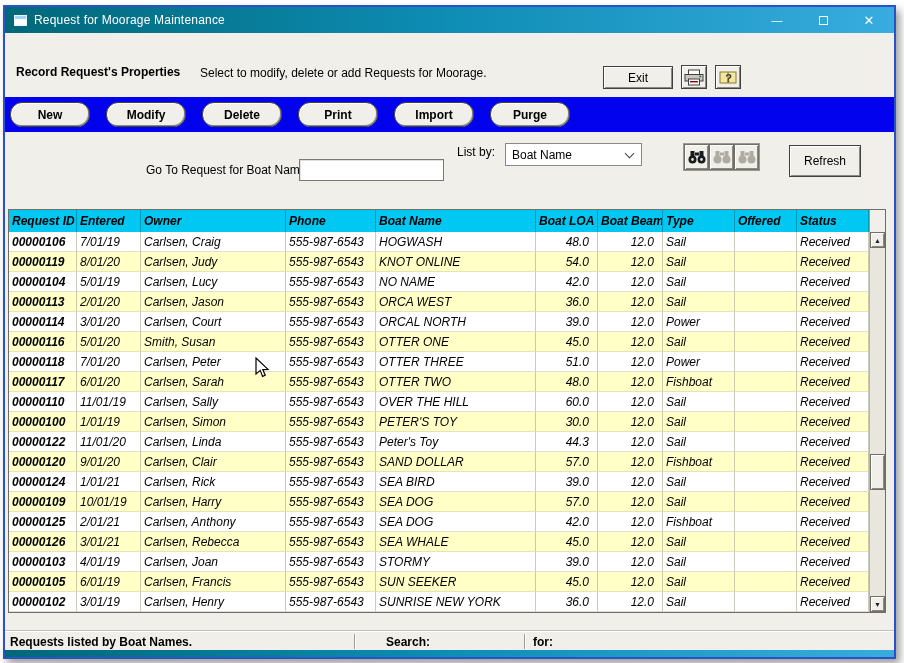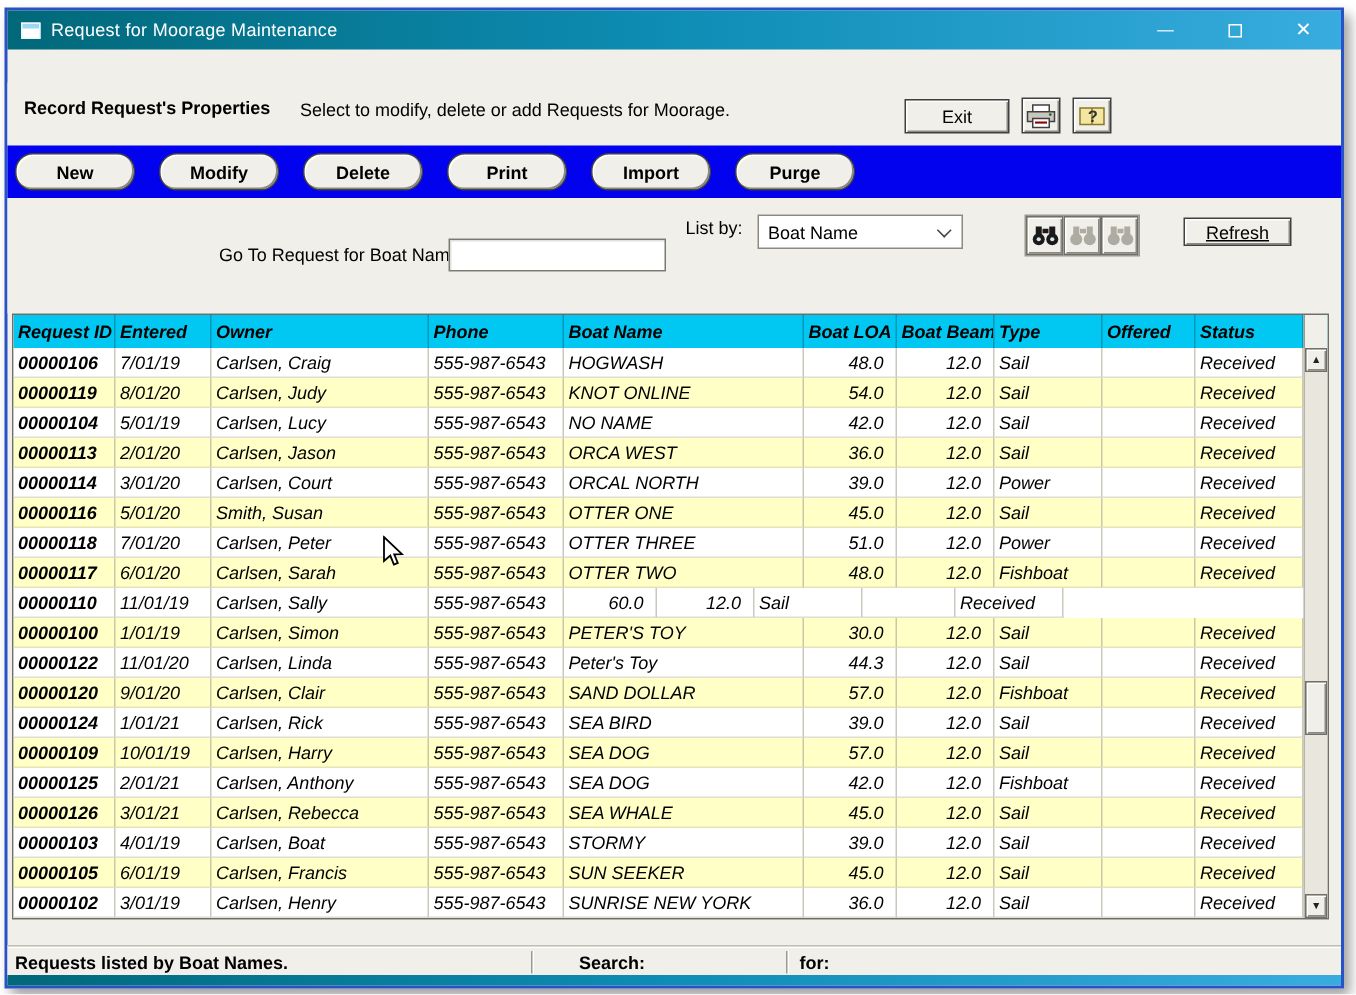--- a/index.html
+++ b/index.html
@@ -41,21 +41,21 @@
   .goto-label{position:absolute;left:141px;top:31px;}
   .goto-input{position:absolute;left:294px;top:27px;width:145px;height:22px;background:#fff;
        border:1px solid #7A7A72;box-shadow:inset 1px 1px 0 rgba(0,0,0,0.12);font:12px "Liberation Sans",sans-serif;padding:0 4px;}
   .listby-label{position:absolute;left:452px;top:13px;}
   .combo{position:absolute;left:500px;top:11px;width:137px;height:23px;background:#fff;border:1px solid #8A8A82;
          display:flex;align-items:center;padding-left:6px;}
   .combo-chevron{position:absolute;right:8px;top:6px;width:7px;height:7px;border-right:1.6px solid #444;border-bottom:1.6px solid #444;transform:rotate(45deg);}
   .findgroup{position:absolute;left:678px;top:11px;height:28px;display:flex;border:1px solid #9A9A90;background:var(--panel-gray,#F0EFE9);}
   .findbtn{position:relative;width:25px;height:26px;border:1px solid #707068;
        box-shadow:inset 1px 1px 0 #FFFFFF,inset -1px -1px 0 #8A8A82;display:flex;align-items:center;justify-content:center;background:var(--panel-gray,#F0EFE9);}
-  .refresh-btn{left:784px;top:13px;width:72px;height:19px;text-decoration:underline;}
+  .refresh-btn{left:784px;top:13px;width:72px;height:32px;}
   
   .grid{position:absolute;left:3px;top:202px;width:878px;height:404px;background:#FFFFFF;border:1px solid #6E6E66;overflow:hidden;font-style:italic;}
   .ghead{display:flex;height:22px;background:var(--header-cyan,#00C8F2);font-weight:bold;}
   .gcell{padding:0 3px;line-height:22px;border-right:1px solid rgba(0,60,80,0.35);overflow:hidden;white-space:nowrap;flex:0 0 auto;}
   .gfill{flex:0 0 16px;background:var(--panel-gray,#F0EFE9);border-left:1px solid #9A9A90;}
   .gbody{position:absolute;left:0;top:22px;right:16px;bottom:0;}
   .trow{display:flex;height:20px;line-height:20px;background:#FFFFFF;}
   .trow.odd{background:var(--row-yellow,#FFFFC6);}
   .tcell{padding:0 3px;border-right:1px solid #C9C9BD;border-bottom:1px solid #DEDED2;overflow:hidden;white-space:nowrap;flex:0 0 auto;}
   .trow.odd .tcell{border-bottom:1px solid #E4E4B8;border-right:1px solid #C9C9A9;}
@@ -295,20 +295,21 @@
             <div class="tcell c6">12.0</div>
             <div class="tcell c7">Fishboat</div>
             <div class="tcell c8"></div>
             <div class="tcell c9">Received</div>
           </div>
           <div class="trow even">
             <div class="tcell c0">00000110</div>
             <div class="tcell c1">11/01/19</div>
             <div class="tcell c2">Carlsen, Sally</div>
             <div class="tcell c3">555-987-6543</div>
+            <div class="tcell c4">OVER THE HILL</div>
             <div class="tcell c5">60.0</div>
             <div class="tcell c6">12.0</div>
             <div class="tcell c7">Sail</div>
             <div class="tcell c8"></div>
             <div class="tcell c9">Received</div>
           </div>
           <div class="trow odd">
             <div class="tcell c0">00000100</div>
             <div class="tcell c1">1/01/19</div>
             <div class="tcell c2">Carlsen, Simon</div>
@@ -388,21 +389,21 @@
             <div class="tcell c4">SEA WHALE</div>
             <div class="tcell c5">45.0</div>
             <div class="tcell c6">12.0</div>
             <div class="tcell c7">Sail</div>
             <div class="tcell c8"></div>
             <div class="tcell c9">Received</div>
           </div>
           <div class="trow even">
             <div class="tcell c0">00000103</div>
             <div class="tcell c1">4/01/19</div>
-            <div class="tcell c2">Carlsen, Boat</div>
+            <div class="tcell c2">Carlsen, Joan</div>
             <div class="tcell c3">555-987-6543</div>
             <div class="tcell c4">STORMY</div>
             <div class="tcell c5">39.0</div>
             <div class="tcell c6">12.0</div>
             <div class="tcell c7">Sail</div>
             <div class="tcell c8"></div>
             <div class="tcell c9">Received</div>
           </div>
           <div class="trow odd">
             <div class="tcell c0">00000105</div>

